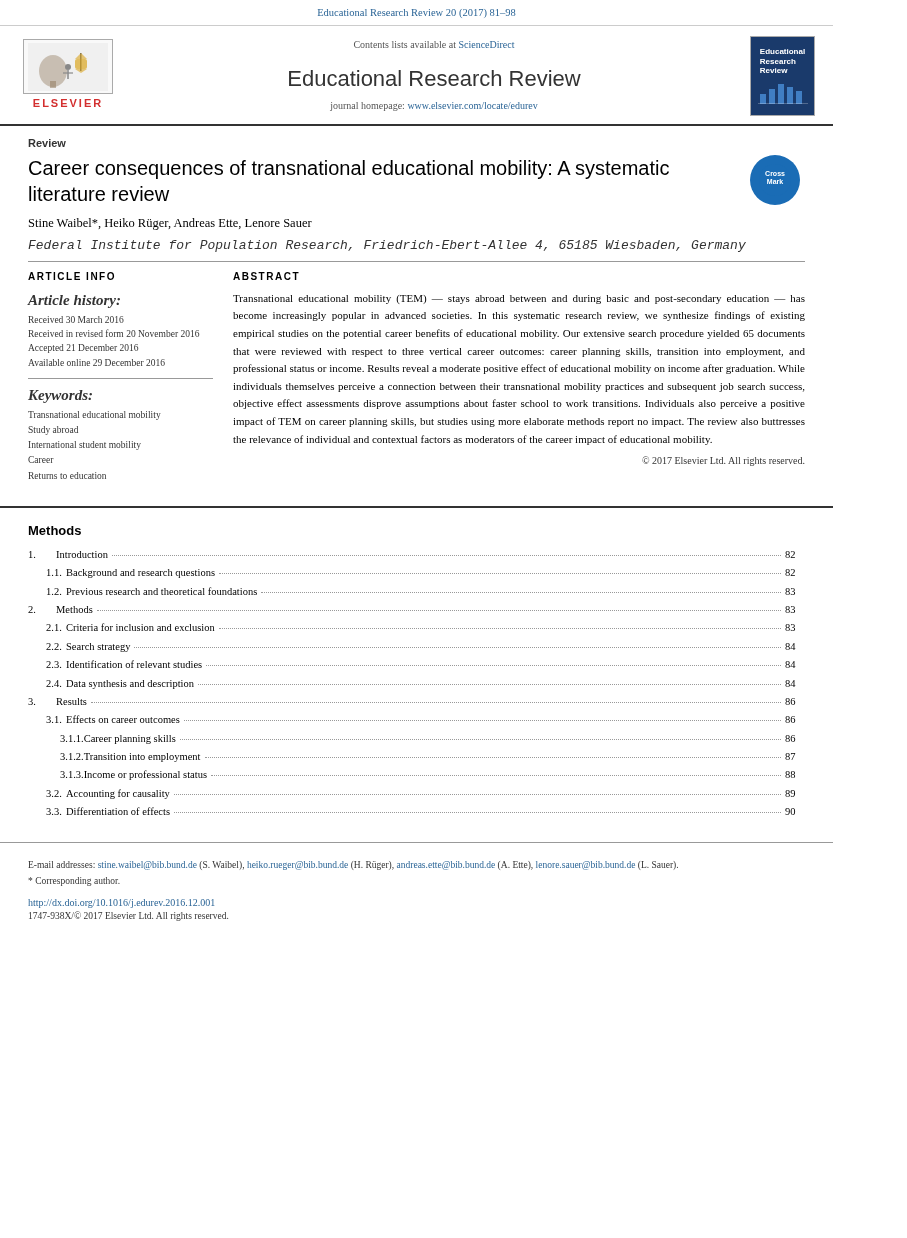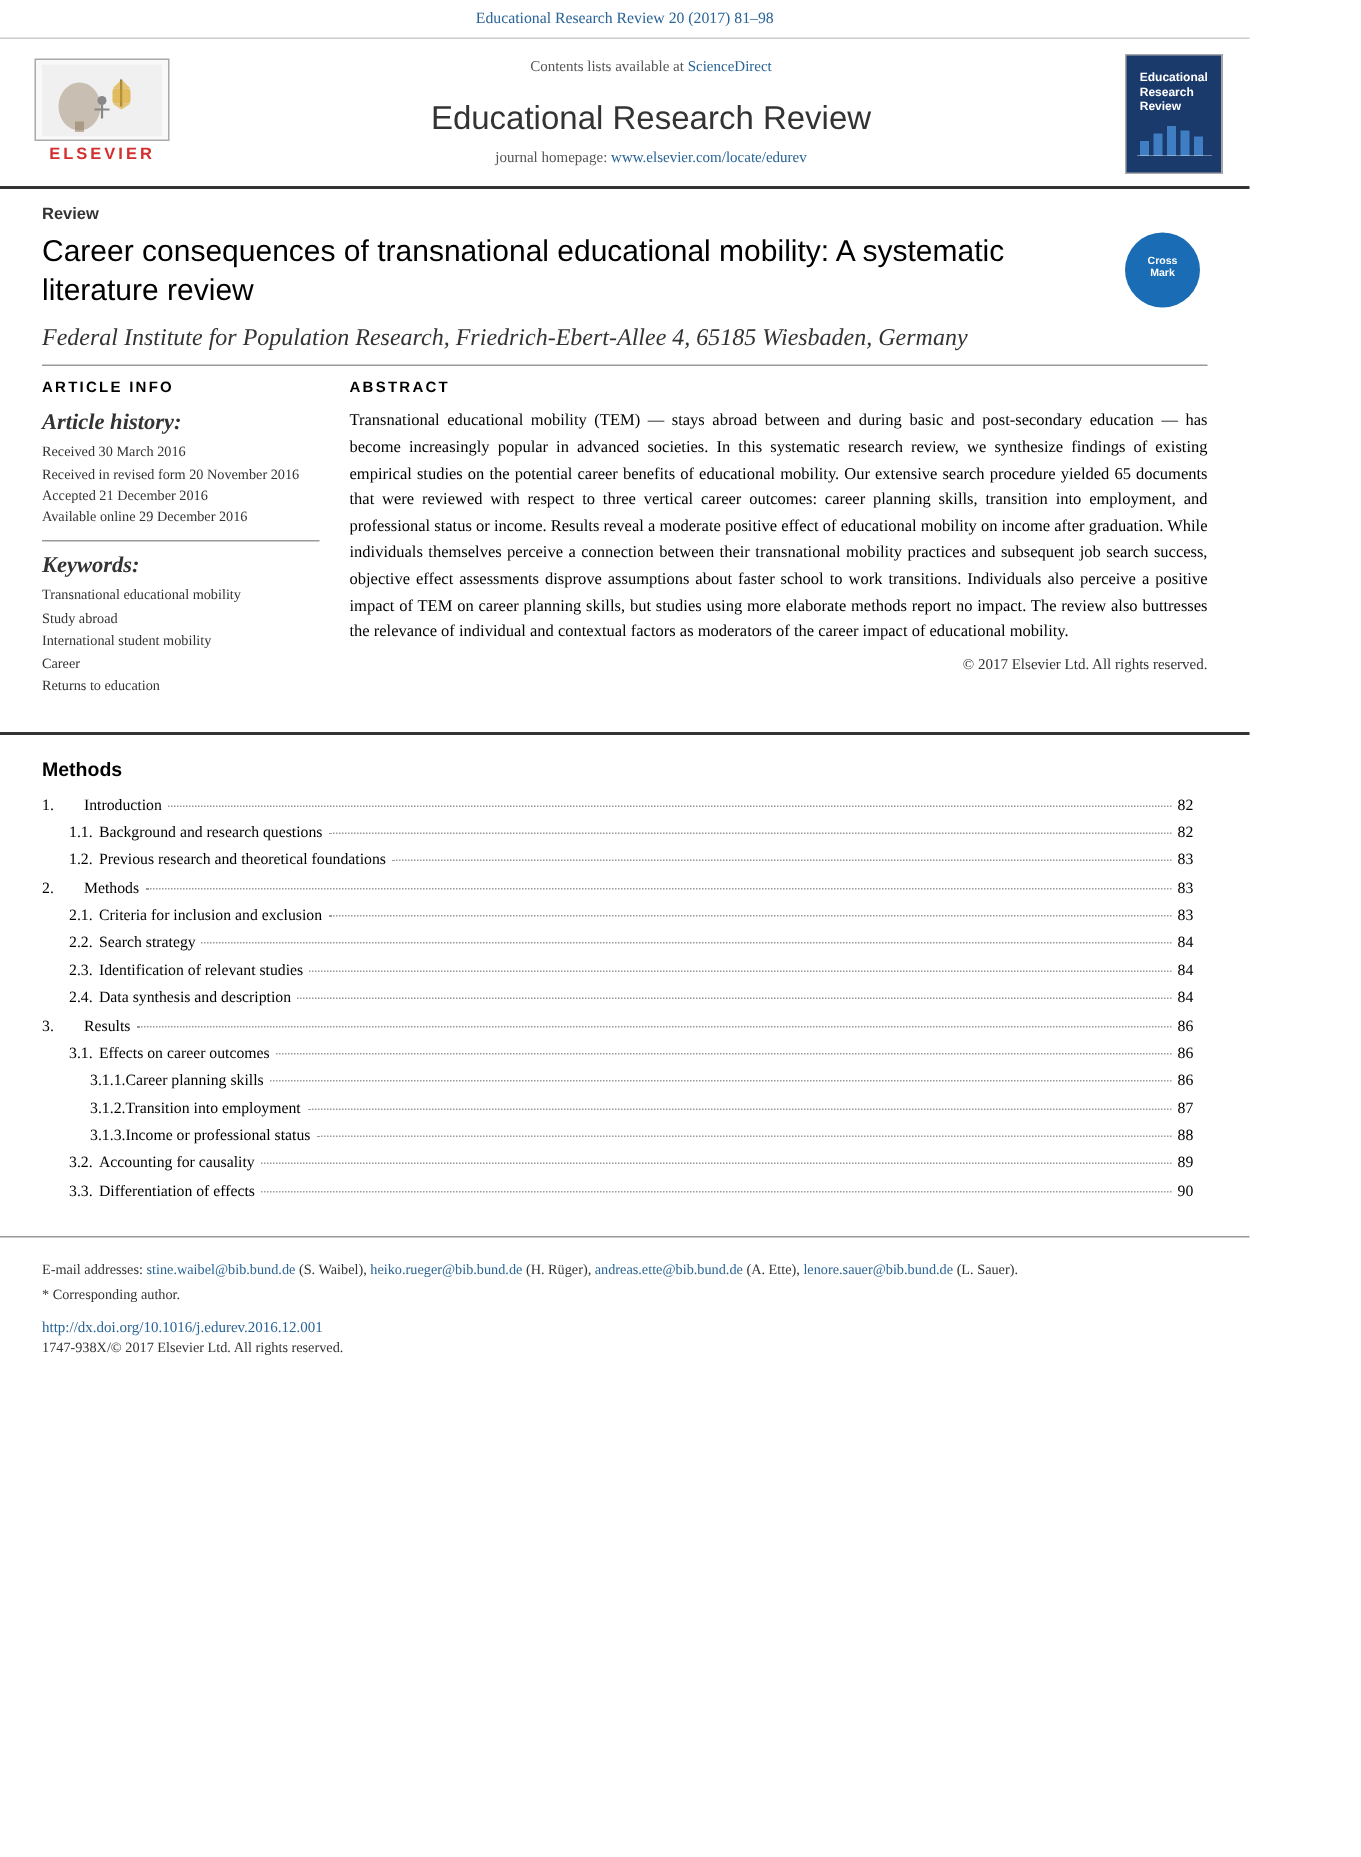--- a/index.html
+++ b/index.html
@@ -156,24 +156,25 @@
       text-align: center;
       font-weight: bold;
       line-height: 1.2;
       flex-direction: column;
     }
     .article-authors {
       font-size: 12.5px;
       margin-bottom: 4px;
     }
     .article-affiliation {
-      font-size: 16px;
+      font-size: 13px;
       font-style: italic;
       color: #333;
       margin-bottom: 2px;
+      font-family: Liberation Mono, monospace;
     }
     .divider-line {
       border: none;
       border-top: 1px solid #999;
       margin: 6px 0;
     }
     
     .two-col {
       display: flex;
       gap: 20px;
@@ -372,20 +373,23 @@
       <div class="crossmark">
         <div class="crossmark-inner">
           <svg width="32" height="32" viewBox="0 0 32 32">
             <circle cx="16" cy="16" r="16" fill="#1a6cb5"></circle>
             <text x="16" y="12" text-anchor="middle" fill="white" font-size="7" font-family="Arial">Cross</text>
             <text x="16" y="20" text-anchor="middle" fill="white" font-size="7" font-family="Arial">Mark</text>
           </svg>
         </div>
       </div>
     </div>
+    <div class="article-authors">
+      <span>Stine Waibel*, Heiko Rüger, Andreas Ette, Lenore Sauer</span>
+    </div>
     <div class="article-affiliation">Federal Institute for Population Research, Friedrich-Ebert-Allee 4, 65185 Wiesbaden, Germany</div>
 
     <hr class="divider-line">
 
     <div class="two-col">
 
       <div class="col-left">
         <div class="section-heading">Article Info</div>
 
         <div class="info-subsection">

